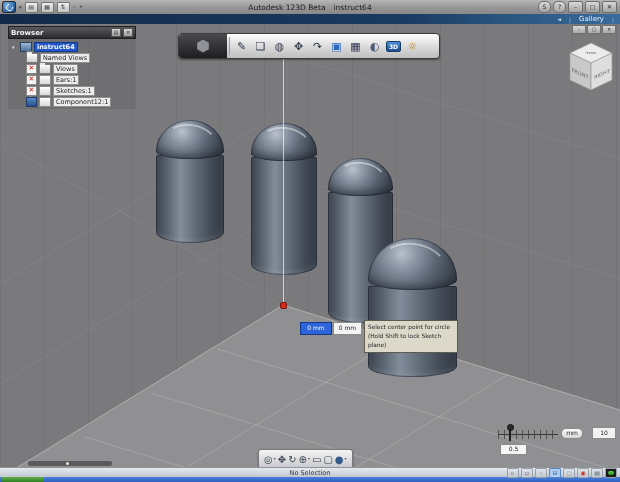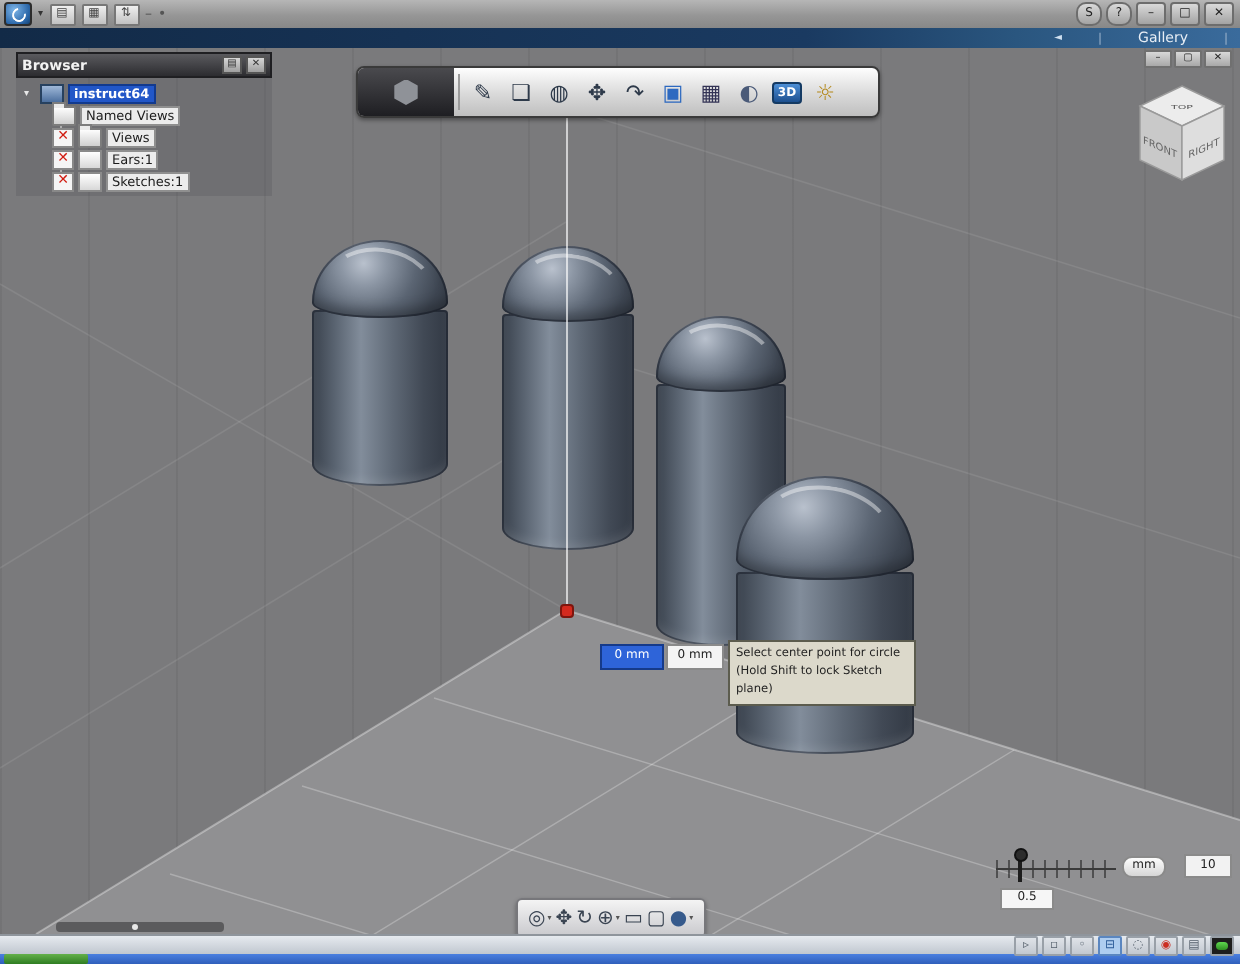--- a/index.html
+++ b/index.html
@@ -22,21 +22,21 @@
   .wtitle b{font-weight:normal;margin-left:8px;}
   .wctrl{margin-left:auto;display:flex;align-items:center;gap:2px;padding-right:3px;}
   .wbtn{width:13px;height:10px;border-radius:2px;background:linear-gradient(#d9d9d9,#a3a3a3);
     border:1px solid #6d6d6d;font-size:6px;line-height:9px;text-align:center;color:#222;}
   .wbtn.round{width:11px;border-radius:5px;}
   
   .menustrip{position:absolute;left:0;top:14px;width:620px;height:10px;
     background:linear-gradient(90deg,#122a47,#1b3a60 70%,#2b5variable?#2b5684 100%);
     background:linear-gradient(90deg,#122a47 0%,#1a3a61 65%,#2a567f 82%,#3a6b9c 100%);
     display:flex;align-items:center;justify-content:flex-end;}
-  .gallery{display:flex;align-items:center;gap:18px;color:#e8eef5;font-size:7px;padding-right:6px;}
+  .gallery{display:flex;align-items:center;gap:8px;color:#e8eef5;font-size:7px;padding-right:6px;}
   .gallery .bar{color:#9db4cc;font-size:6px;}
   .gallery .arr{font-size:5px;color:#cfe0f0;}
   
   .viewport{position:absolute;left:0;top:24px;width:620px;height:443px;background:#7a7a7c;overflow:hidden;}
   .viewport::before{content:"";position:absolute;inset:0;
     background:repeating-linear-gradient(90deg,rgba(0,0,0,.055) 0 1px,transparent 1px 44px);pointer-events:none;}
   .scene{position:absolute;left:0;top:0;z-index:1;}
   .vline{position:absolute;left:283px;top:30px;width:1px;height:251px;background:rgba(255,255,255,.65);z-index:3;}
   .origin-pt{position:absolute;left:280px;top:278px;width:5px;height:5px;border-radius:2px;
     background:#d42a1e;border:1px solid #7e150d;z-index:5;}
@@ -158,20 +158,23 @@
     <span class="applogo">
         <i></i>
       </span>
     <span class="caret">▾</span>
     <span class="qchip">▤</span>
     <span class="qchip">▦</span>
     <span class="qchip">⇅</span>
     <span class="qfaint">–</span>
     <span class="qfaint">•</span>
   </div>
+  <div class="wtitle">
+    <span>Autodesk 123D Beta</span><b>instruct64</b>
+  </div>
   <div class="wctrl">
     <span class="wbtn round">S</span>
     <span class="wbtn round">?</span>
     <span class="wbtn">–</span>
     <span class="wbtn">□</span>
     <span class="wbtn">✕</span>
   </div>
 </div>
 
 <div class="menustrip">
@@ -262,20 +265,25 @@
         </div>
         <div class="brow child">
           <span class="redx">✕</span>
           <span class="bicon part"></span>
           <span class="blabel">Ears:1</span>
         </div>
         <div class="brow child">
           <span class="redx">✕</span>
           <span class="bicon part"></span>
           <span class="blabel">Sketches:1</span>
+        </div>
+        <div class="brow child">
+          <span class="viscam"></span>
+          <span class="bicon part"></span>
+          <span class="blabel">Component12:1</span>
         </div>
       </div>
   </div>
 
   <div class="maintb">
     <div class="tbcap">
       <span class="hexlogo"></span>
     </div>
     <span class="tbsep"></span>
     <span id="toolbar-tools" style="display:flex;align-items:center;">
@@ -334,20 +342,21 @@
       <span class="nav icon-look-at">▢</span>
       <span class="nav icon-shading">●<span class="caret">▾</span></span>
     </div>
 
   <div class="grip">
       <i></i>
     </div>
 </div>
 
 <div class="statusbar">
+  <div class="smsg">No Selection</div>
   <div class="sicons" id="status-icons">
       <span class="sic">▹</span>
       <span class="sic">▫</span>
       <span class="sic">◦</span>
       <span class="sic active">⊟</span>
       <span class="sic">◌</span>
       <span class="sic red">◉</span>
       <span class="sic">▤</span>
       <span class="sic led">
         <i></i>

